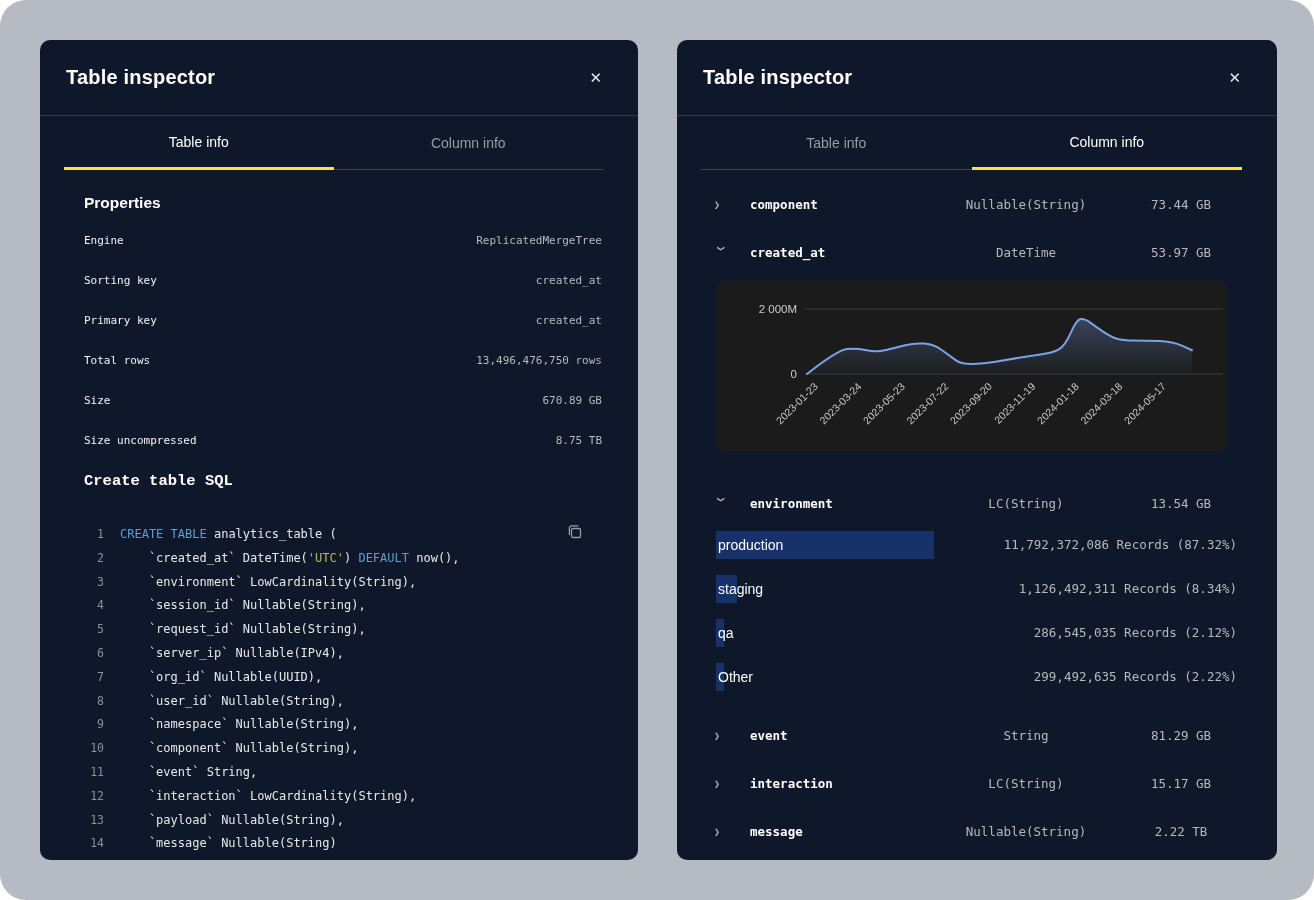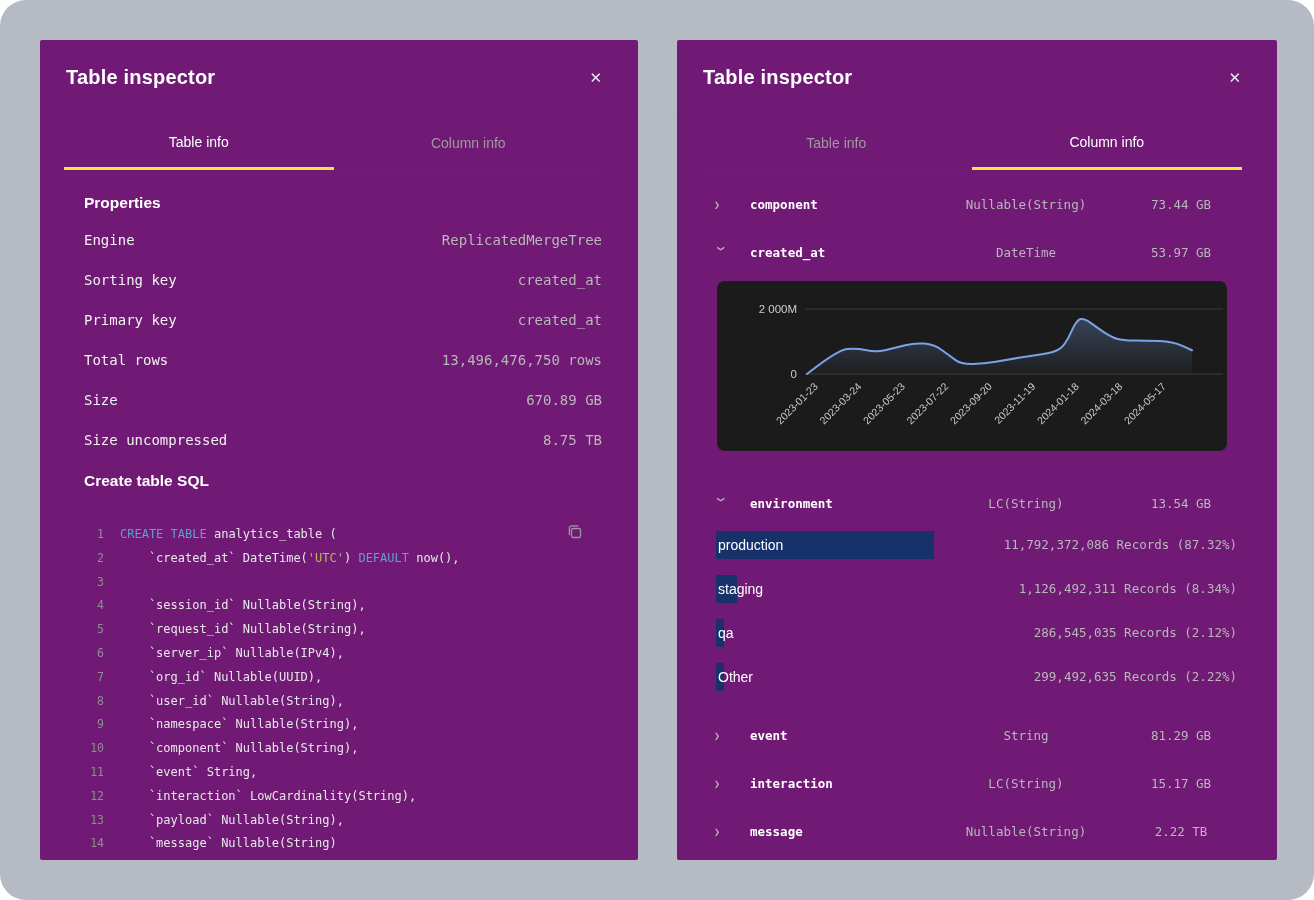--- a/index.html
+++ b/index.html
@@ -1,36 +1,36 @@
 <!DOCTYPE html>
 <html><head>
 <meta charset="utf-8">
 <style>
   * { margin:0; padding:0; box-sizing:border-box; }
   body { background:#ffffff; font-family:"Liberation Sans", sans-serif; cursor:default; }
   .canvas { position:relative; width:1314px; height:900px; background:#b6bac2; border-radius:26px; overflow:hidden; }
-  .panel { position:absolute; top:40px; width:600px; height:820px; background:#701a75; border-radius:2px; overflow:hidden; }
+  .panel { position:absolute; top:40px; width:600px; height:820px; background:#0f172a; border-radius:10px; overflow:hidden; }
   .panel-left { left:40px; width:598px; }
   .panel-right { left:677px; }
   .panel-header { height:76px; display:flex; align-items:center; justify-content:space-between;
                   padding:0 36px 0 26px; border-bottom:1px solid #3a3a3a; }
   .panel-title { color:#ffffff; font-size:20px; font-weight:bold; letter-spacing:.2px; }
   .close-btn { color:#e8e8e8; font-size:15px; cursor:pointer; line-height:1; }
   .tabs { display:flex; height:54px; margin:0 35px 0 24px; }
   .tab { flex:1; display:flex; align-items:center; justify-content:center; font-size:14px;
          color:#9b9b9b; border-bottom:1px solid #424242; cursor:pointer; }
   .tab.active { color:#ffffff; border-bottom:3px solid #ebe941; }
   
   .lp-content { padding:0 36px 0 44px; }
   .section-heading { color:#ffffff; font-size:15.5px; font-weight:bold; margin-top:24px; margin-bottom:8px; }
   .prop-row { height:40px; display:flex; align-items:center; justify-content:space-between;
-              font-family:"DejaVu Sans Mono", monospace; font-size:14px; }
+              font-family:"DejaVu Sans Mono", monospace; font-size:11px; }
   .prop-label { color:#f2f2f2; }
   .prop-value { color:#b8b8b8; }
-  .sql-heading { margin-top:12px; }
+  .sql-heading { margin-top:12px;font-family:Liberation Mono, monospace; }
   .code-block { position:relative; margin-top:33px; font-family:"DejaVu Sans Mono", monospace; font-size:12px; }
   .code-line { display:flex; line-height:23.8px; white-space:pre; }
   .ln { width:20px; text-align:right; color:#8f8f8f; font-size:11.5px; flex:none; margin-right:16px; }
   .tok-p { color:#e8e8e8; } .tok-k { color:#5e9fd0; } .tok-s { color:#b4bd55; }
   .copy-btn { position:absolute; top:-2px; right:16px; width:22px; height:22px; cursor:pointer;
               display:flex; align-items:center; justify-content:center; }
   
   .column-list { margin-top:10px; }
   .col-row { height:48px; display:flex; align-items:center; padding:0 36px 0 37px; cursor:pointer;
              font-family:"DejaVu Sans Mono", monospace; font-size:12.5px; }
@@ -87,21 +87,21 @@
           <div class="prop-row">
             <span class="prop-label">Size uncompressed</span>
             <span class="prop-value">8.75 TB</span>
           </div>
         </div>
       <div class="section-heading sql-heading">Create table SQL</div>
       <div class="code-block">
         <div>
             <div class="code-line"><span class="ln">1</span><span class="code"><span class="tok-k">CREATE TABLE</span><span class="tok-p"> analytics_table (</span></span></div>
             <div class="code-line"><span class="ln">2</span><span class="code"><span class="tok-p">    `created_at` DateTime(</span><span class="tok-s">'UTC'</span><span class="tok-p">) </span><span class="tok-k">DEFAULT</span><span class="tok-p"> now(),</span></span></div>
-            <div class="code-line"><span class="ln">3</span></div>
+            <div class="code-line"><span class="ln">3</span><span class="code"><span class="tok-p">    `environment` LowCardinality(String),</span></span></div>
             <div class="code-line"><span class="ln">4</span><span class="code"><span class="tok-p">    `session_id` Nullable(String),</span></span></div>
             <div class="code-line"><span class="ln">5</span><span class="code"><span class="tok-p">    `request_id` Nullable(String),</span></span></div>
             <div class="code-line"><span class="ln">6</span><span class="code"><span class="tok-p">    `server_ip` Nullable(IPv4),</span></span></div>
             <div class="code-line"><span class="ln">7</span><span class="code"><span class="tok-p">    `org_id` Nullable(UUID),</span></span></div>
             <div class="code-line"><span class="ln">8</span><span class="code"><span class="tok-p">    `user_id` Nullable(String),</span></span></div>
             <div class="code-line"><span class="ln">9</span><span class="code"><span class="tok-p">    `namespace` Nullable(String),</span></span></div>
             <div class="code-line"><span class="ln">10</span><span class="code"><span class="tok-p">    `component` Nullable(String),</span></span></div>
             <div class="code-line"><span class="ln">11</span><span class="code"><span class="tok-p">    `event` String,</span></span></div>
             <div class="code-line"><span class="ln">12</span><span class="code"><span class="tok-p">    `interaction` LowCardinality(String),</span></span></div>
             <div class="code-line"><span class="ln">13</span><span class="code"><span class="tok-p">    `payload` Nullable(String),</span></span></div>

